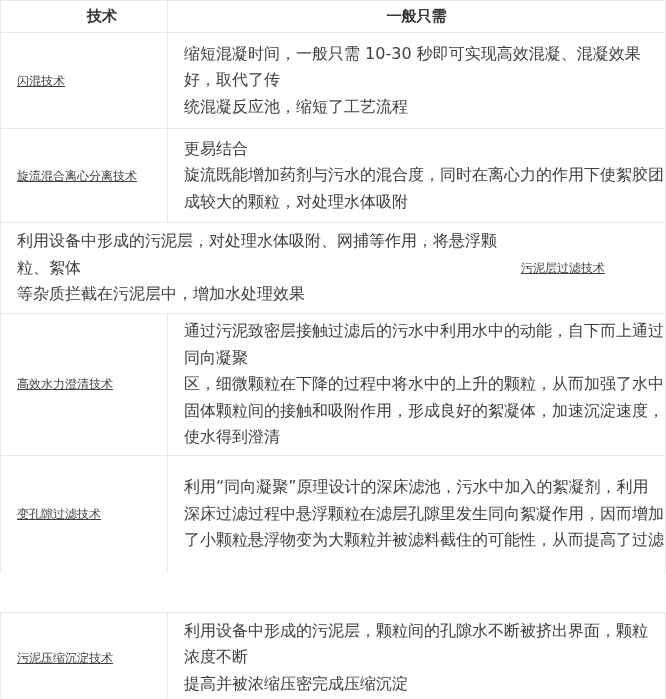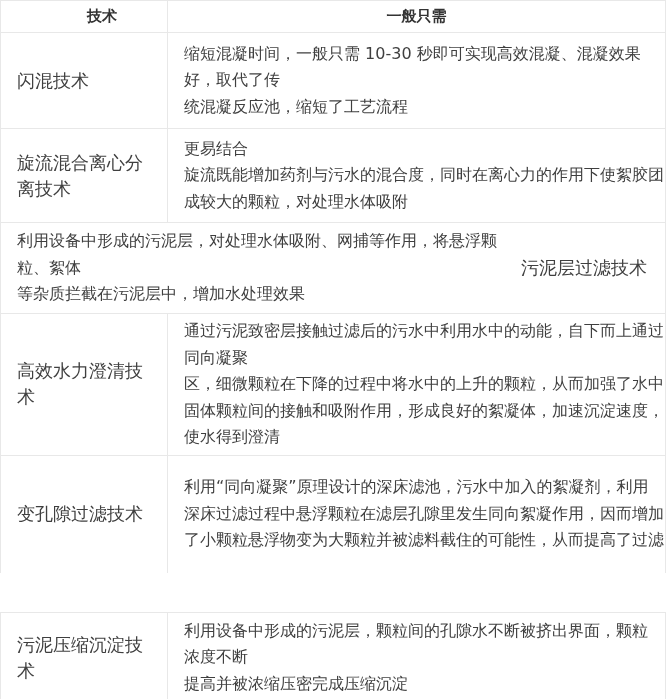--- a/index.html
+++ b/index.html
@@ -21,21 +21,21 @@
   .hdr-row{display:flex;height:32px;border-bottom:1px solid var(--border);}
   .row{display:flex;}
   .main .row{border-bottom:1px solid var(--border);}
   .main .row:last-child{border-bottom:none;}
   .cell{min-height:100%;}
   .cell.left{
     width:167px;flex:0 0 167px;
     border-right:1px solid var(--border);
     display:flex;align-items:center;
     padding:4px 10px 4px 16px;
-    font-size:18px;line-height:26px;color:var(--text);
+    font-size:12px;line-height:26px;color:var(--text);text-decoration:underline;
   }
   .cell.right{
     flex:1;display:flex;flex-direction:column;justify-content:center;
     padding:4px 8px 4px 16px;
   }
   .fline{
     font-size:16px;line-height:26.5px;color:var(--text);
     white-space:nowrap;overflow:hidden;
   }
   .hdr-cell{

